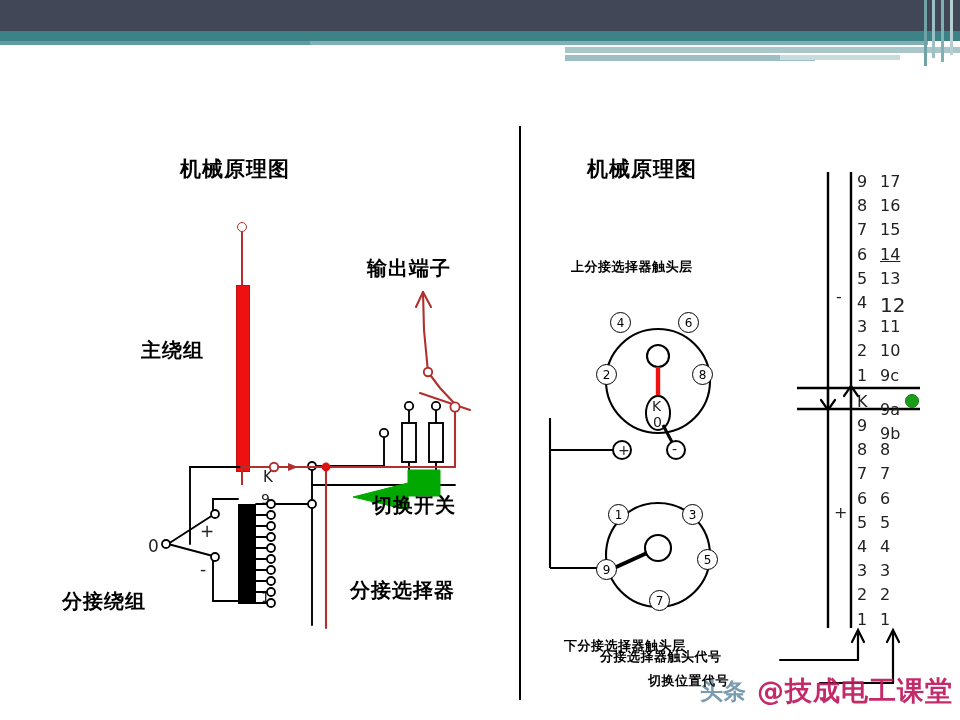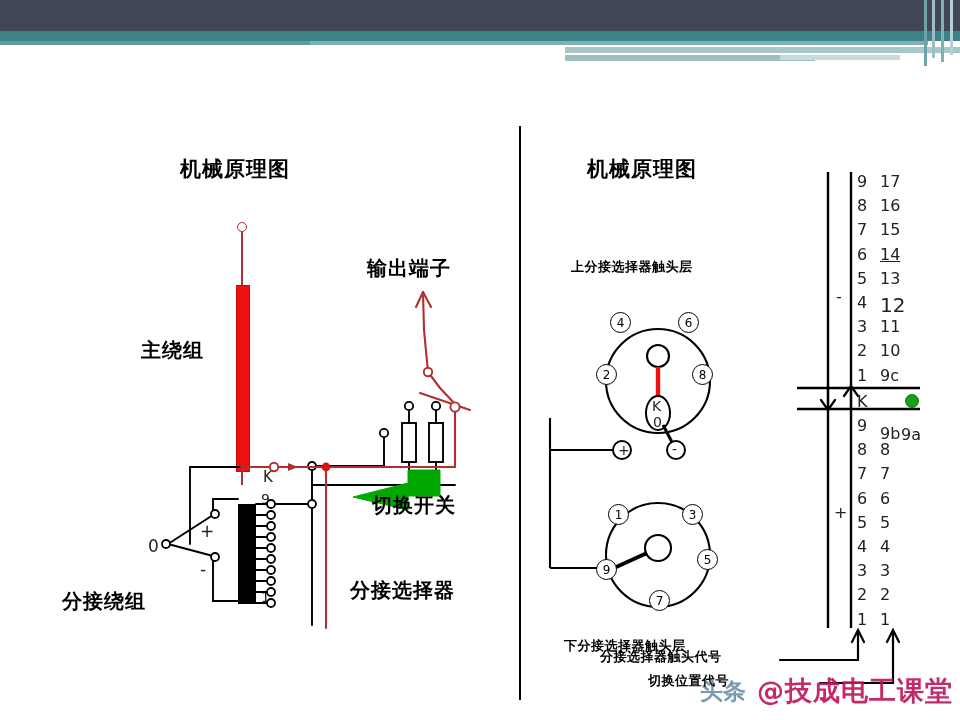--- a/index.html
+++ b/index.html
@@ -270,21 +270,21 @@
       <div class="num" style="left: 880px; top: 293px; font-size: 20px;">12</div>
       <div class="num" style="left: 857px; top: 317.2px; font-size: 16px;">3</div>
       <div class="num" style="left: 880px; top: 317.2px; font-size: 16px;">11</div>
       <div class="num" style="left: 857px; top: 341.4px; font-size: 16px;">2</div>
       <div class="num" style="left: 880px; top: 341.4px; font-size: 16px;">10</div>
       <div class="num" style="left: 857px; top: 365.6px; font-size: 16px;">1</div>
       <div class="num" style="left: 880px; top: 365.6px; font-size: 16px;">9c</div>
       <div class="num" style="left: 857px; top: 391.8px; font-size: 16px;">K</div>
       <div class="num" style="left: 880px; top: 391.8px; font-size: 16px; margin-top: 32px;">9b</div>
       <div class="num" style="left: 857px; top: 416px; font-size: 16px;">9</div>
-      <div class="num" style="left: 880px; top: 425px; font-size: 16px; margin-left: 21px;">9a</div>
+      <div class="num" style="left: 880px; top: 400px; font-size: 16px;">9a</div>
       <div class="num" style="left: 857px; top: 440.2px; font-size: 16px;">8</div>
       <div class="num" style="left: 880px; top: 440.2px; font-size: 16px;">8</div>
       <div class="num" style="left: 857px; top: 464.4px; font-size: 16px;">7</div>
       <div class="num" style="left: 880px; top: 464.4px; font-size: 16px;">7</div>
       <div class="num" style="left: 857px; top: 488.6px; font-size: 16px;">6</div>
       <div class="num" style="left: 880px; top: 488.6px; font-size: 16px;">6</div>
       <div class="num" style="left: 857px; top: 512.8px; font-size: 16px;">5</div>
       <div class="num" style="left: 880px; top: 512.8px; font-size: 16px;">5</div>
       <div class="num" style="left: 857px; top: 537px; font-size: 16px;">4</div>
       <div class="num" style="left: 880px; top: 537px; font-size: 16px;">4</div>

